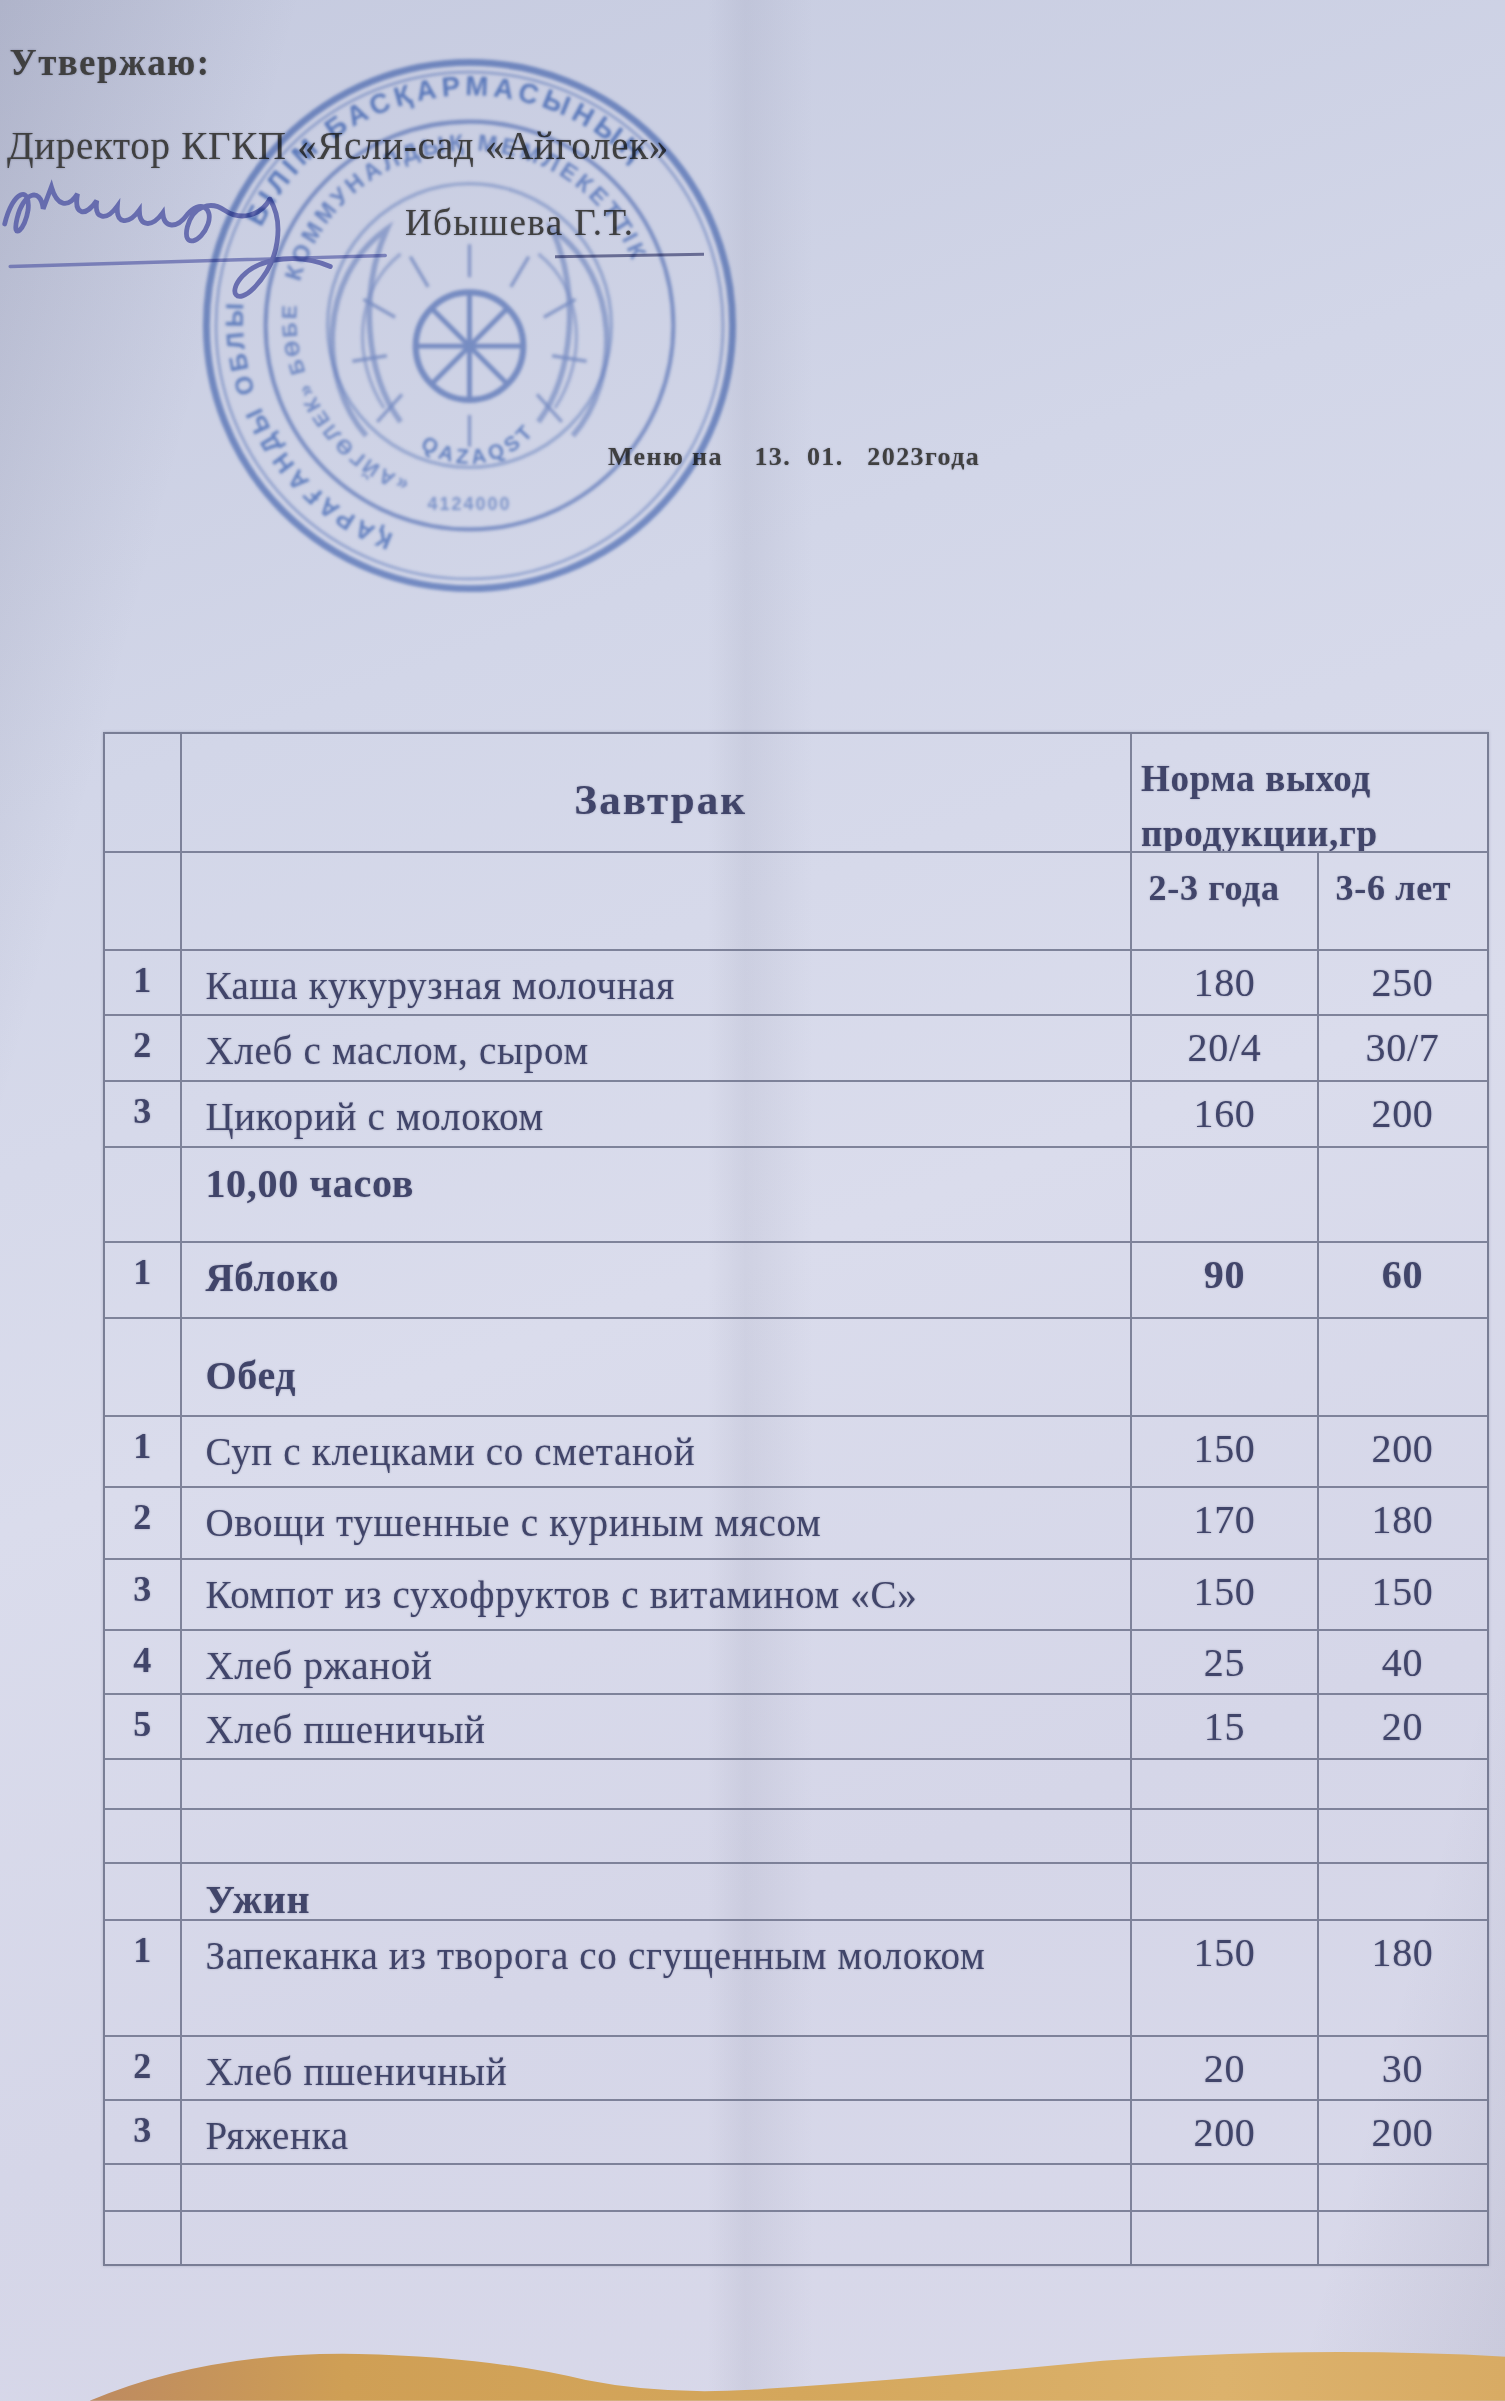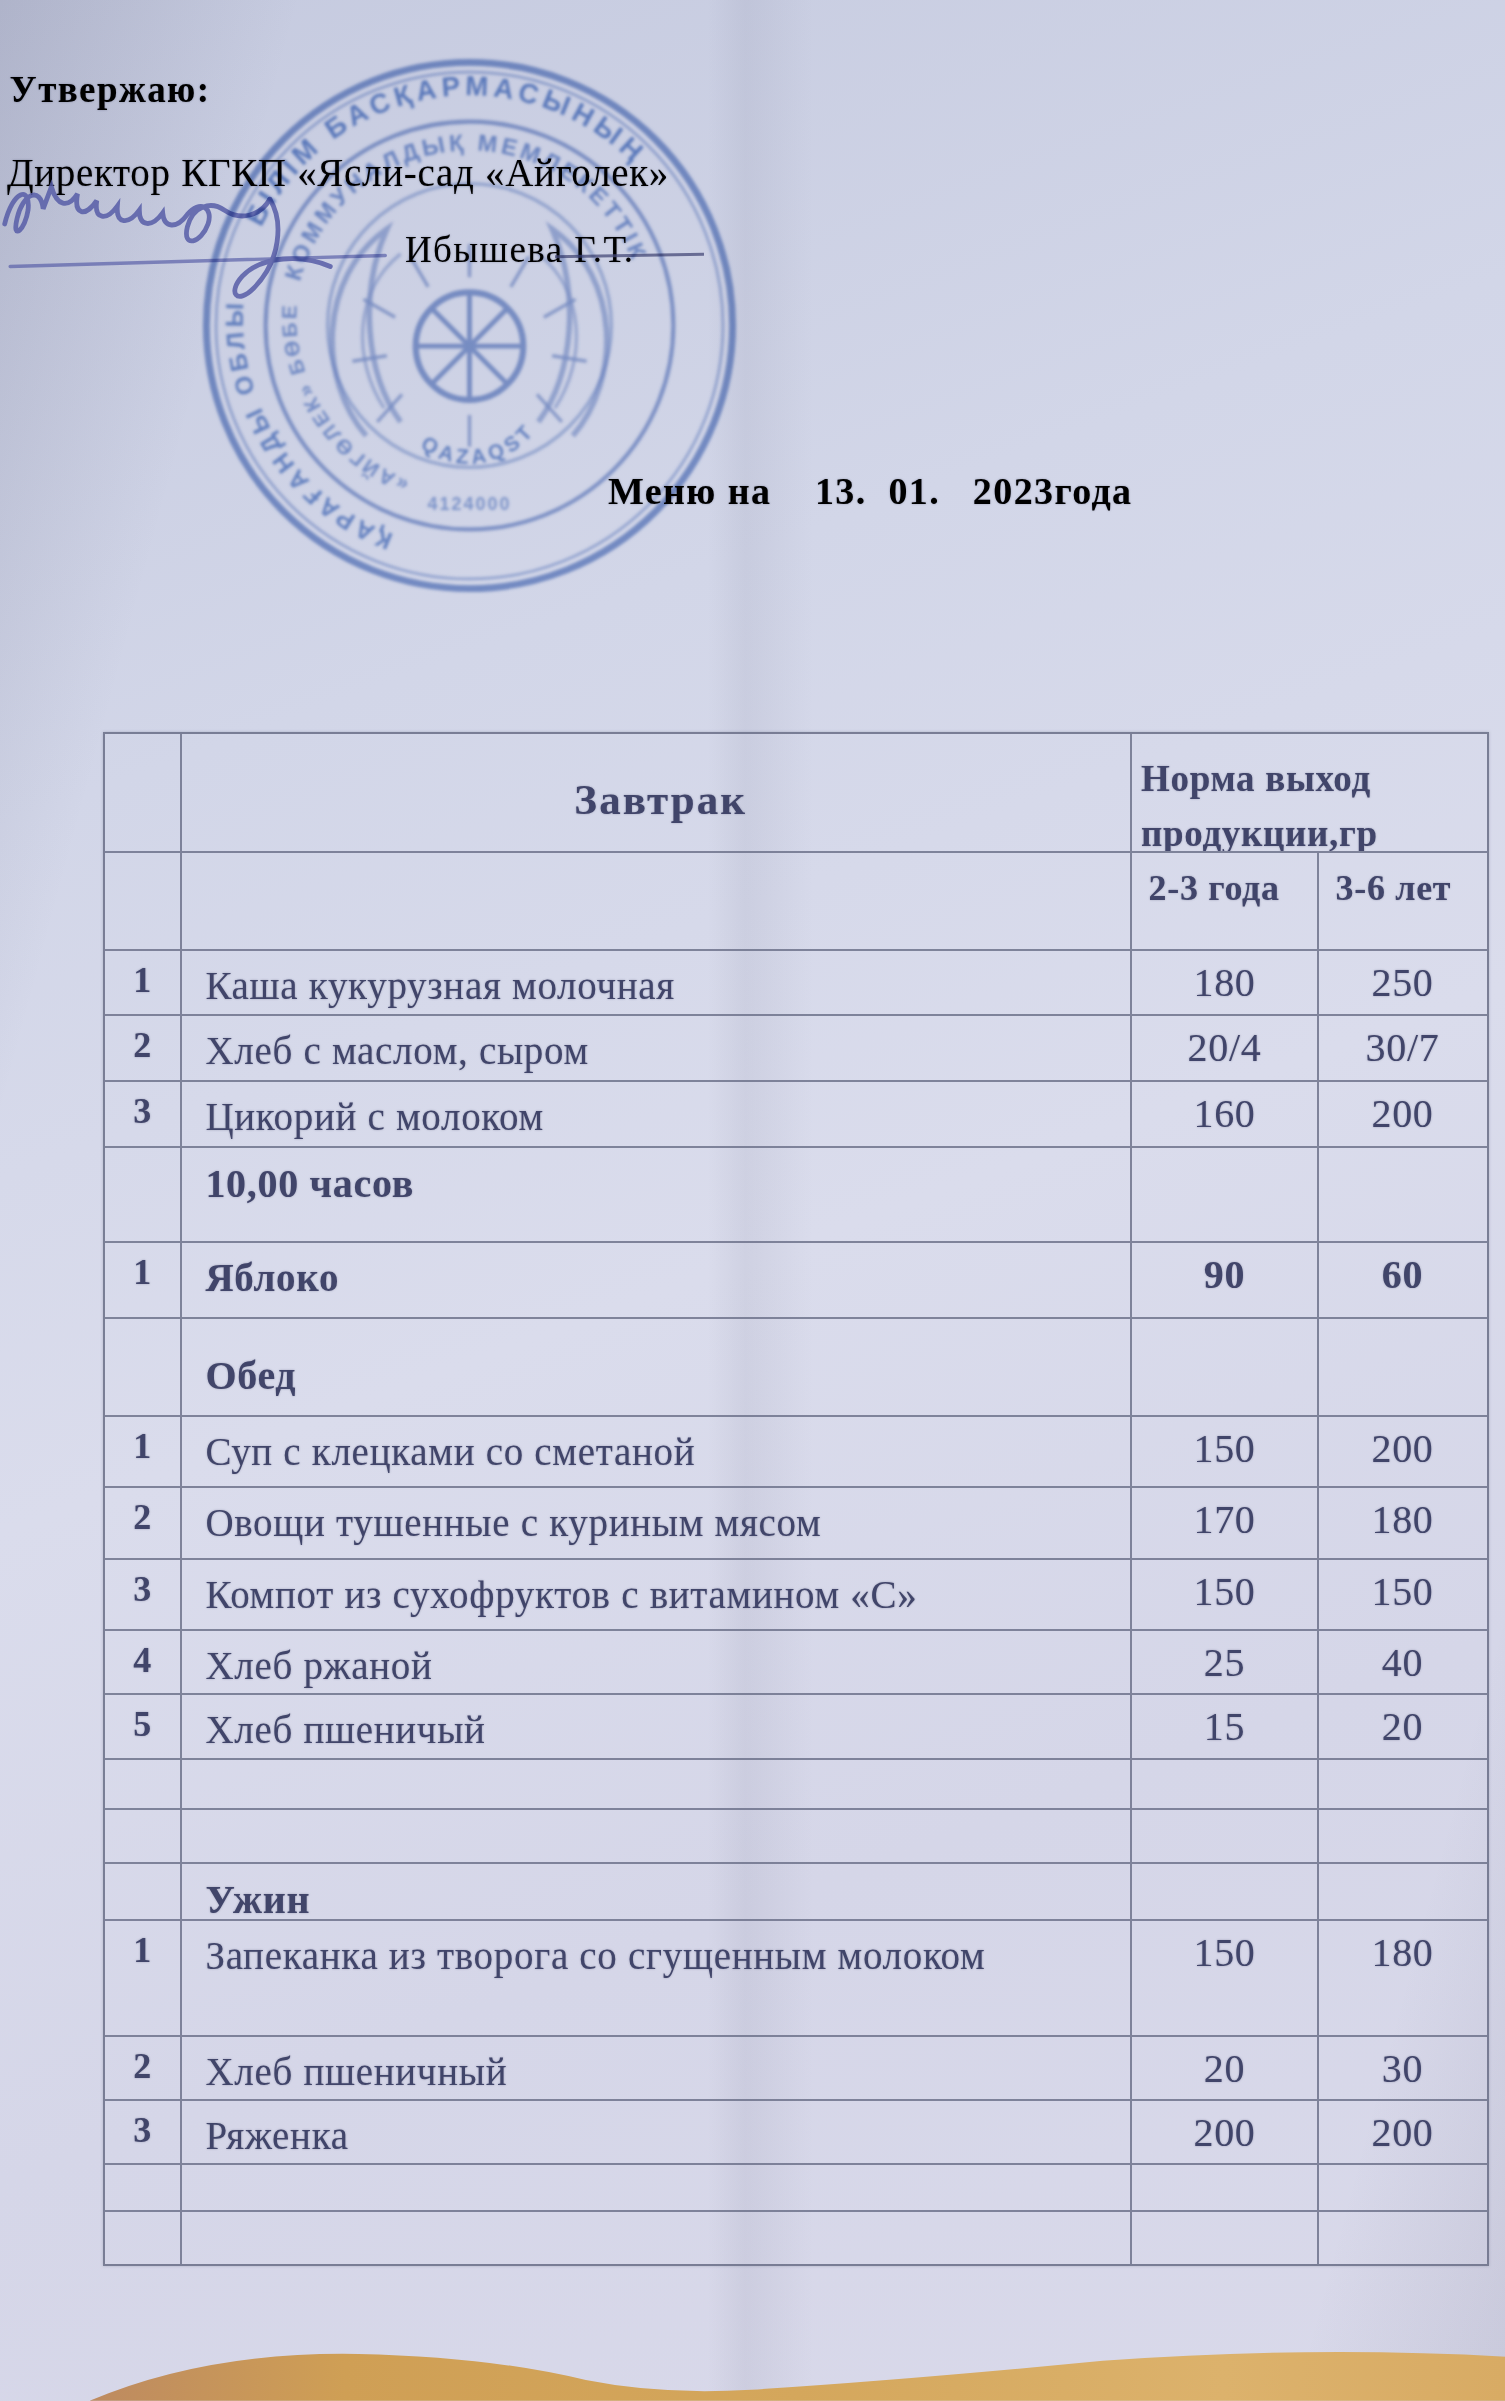--- a/index.html
+++ b/index.html
@@ -5,28 +5,28 @@
   html { background:#9aa0b8; }
   body {
     margin:0; width:1506px; height:2401px; position:relative; overflow:hidden;
     font-family:"Liberation Serif", serif;
     background:
       linear-gradient(90deg, transparent 47%, rgba(110,112,140,.10) 49.5%, transparent 54%),
       linear-gradient(105deg, rgba(60,62,92,.16) 0%, rgba(60,62,92,0) 14%),
       linear-gradient(-75deg, rgba(60,62,92,.10) 0%, rgba(60,62,92,0) 10%),
       linear-gradient(160deg, #c5cadf 0%, #d2d6e8 28%, #dadcec 52%, #d5d6e8 74%, #d9d9ea 100%);
   }
-  .blur-ink { color:#000000; text-shadow:0 0 2.1px rgba(64,68,100,.45);margin-top:27px; }
+  .blur-ink { color:#404040; text-shadow:0 0 2.1px rgba(64,68,100,.45); }
 
   
   .approve-1 { position:absolute; left:9.6px; top:41px; font-size:37px; font-weight:bold; letter-spacing:1.4px; }
   .approve-2 { position:absolute; left:6.9px; top:123px; font-size:39px; letter-spacing:0.7px; white-space:pre; }
   .signatory { position:absolute; left:405px; top:201px; font-size:37px; letter-spacing:1.4px; white-space:pre; }
   .sig-underline-2 { position:absolute; left:555px; top:254px; width:149px; height:3.4px; background:rgba(70,74,120,.75); transform:rotate(-1deg); }
-  .doc-title { position:absolute; left:608px; top:442px; font-size:38px; font-weight:bold; letter-spacing:1.4px; white-space:pre; }
+  .doc-title { position:absolute; left:608px; top:442px; font-size:26px; font-weight:bold; letter-spacing:1.4px; white-space:pre; }
 
   
   .signature-svg { position:absolute; left:0; top:158px; }
 
   
   .stamp { position:absolute; left:194px; top:50px; mix-blend-mode:multiply; opacity:.88; }
   .stamp text { font-family:"Liberation Sans", sans-serif; font-weight:bold; }
 
   
   .menu-table {

